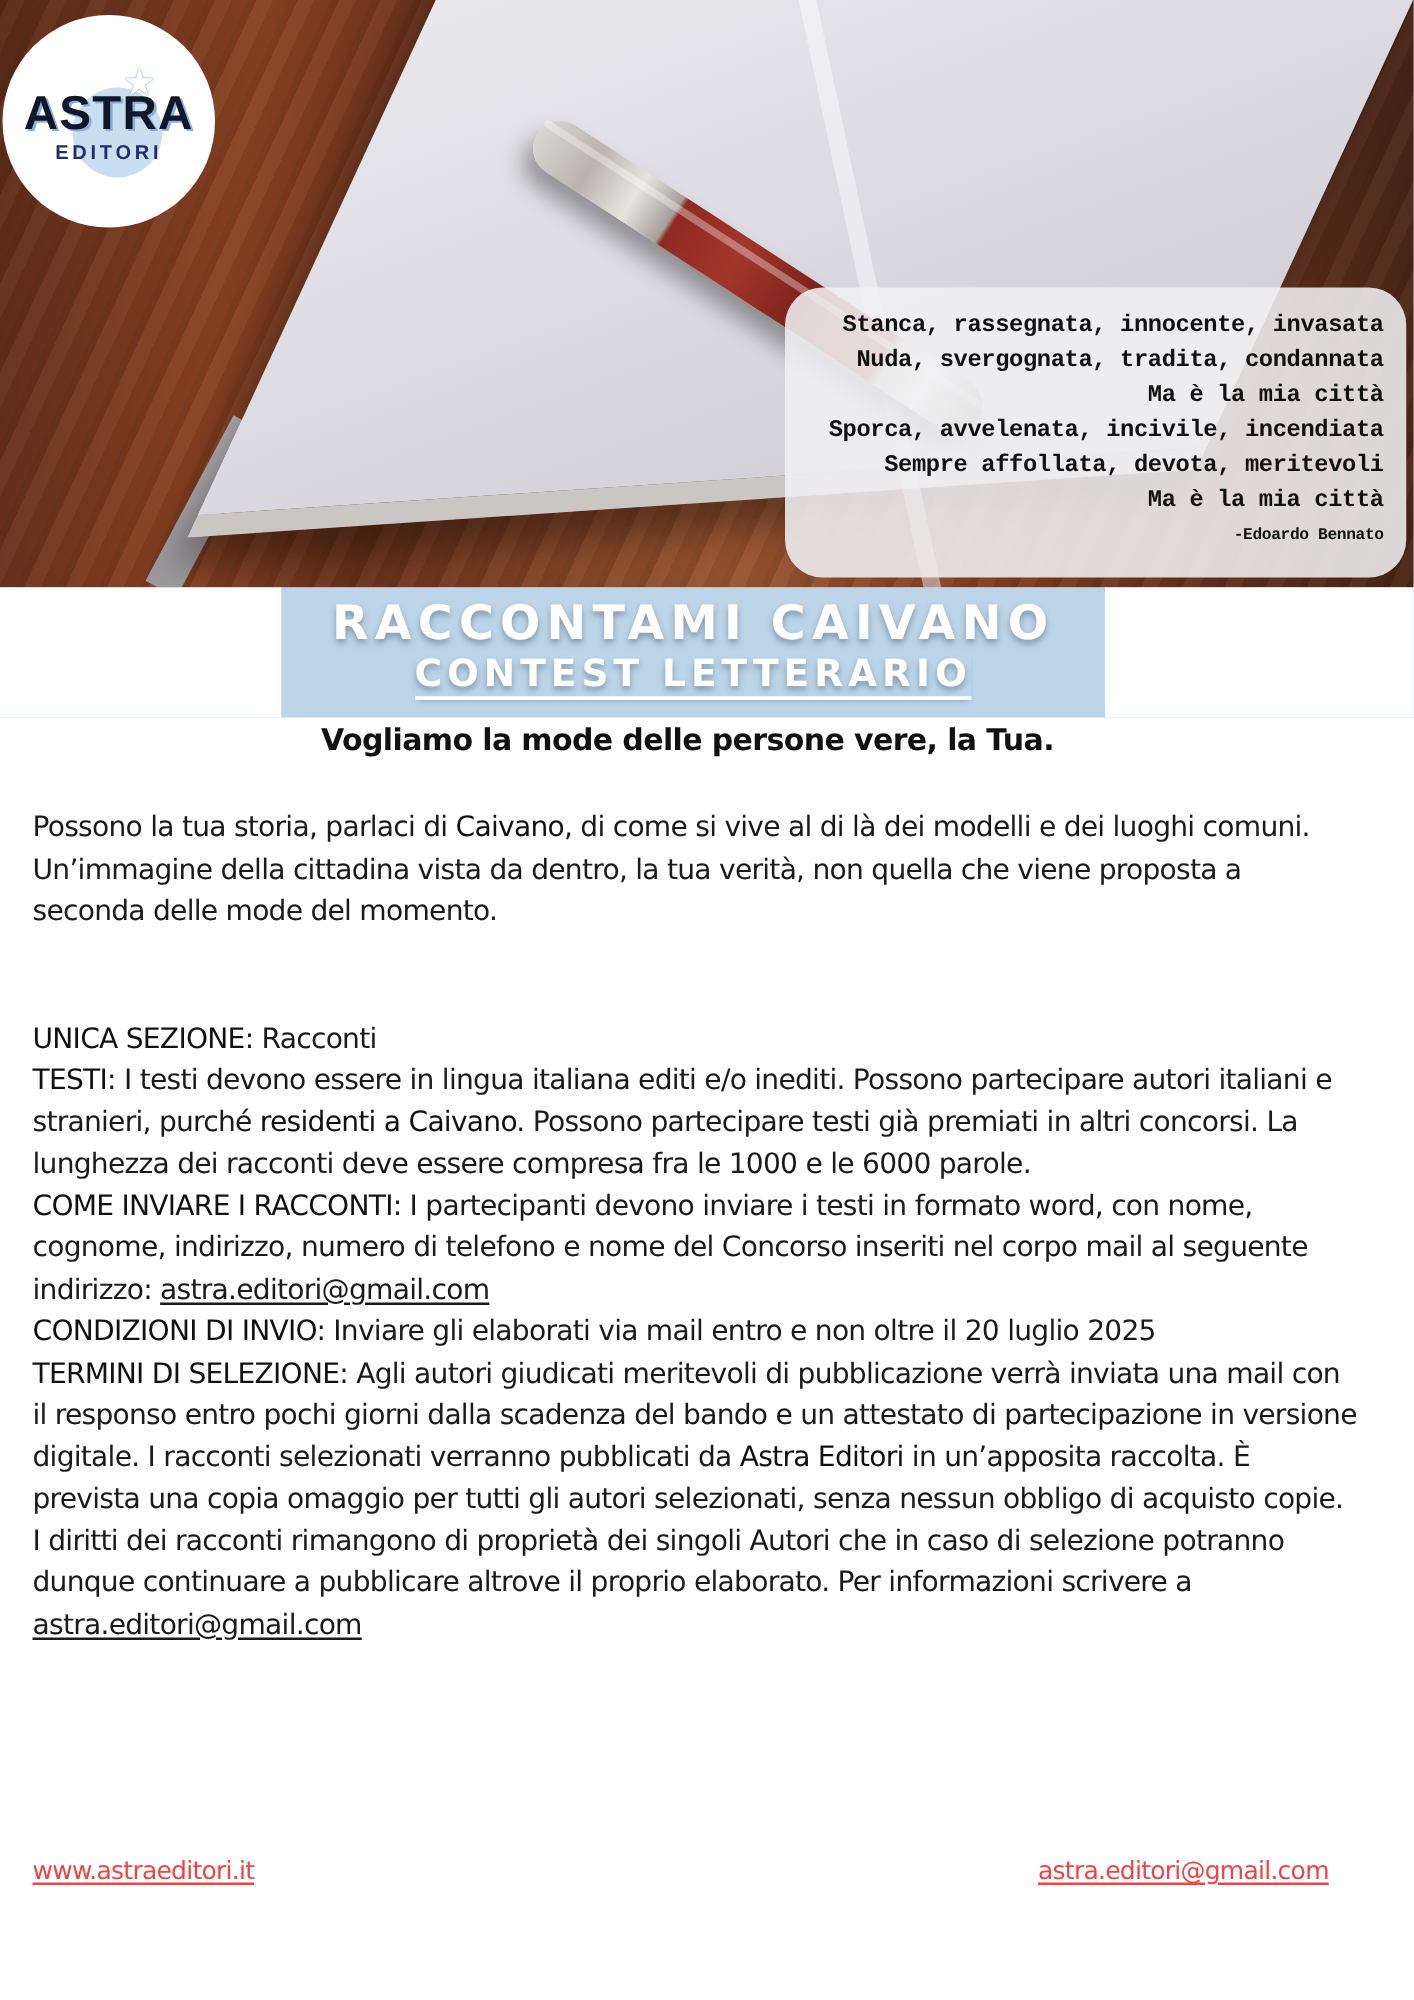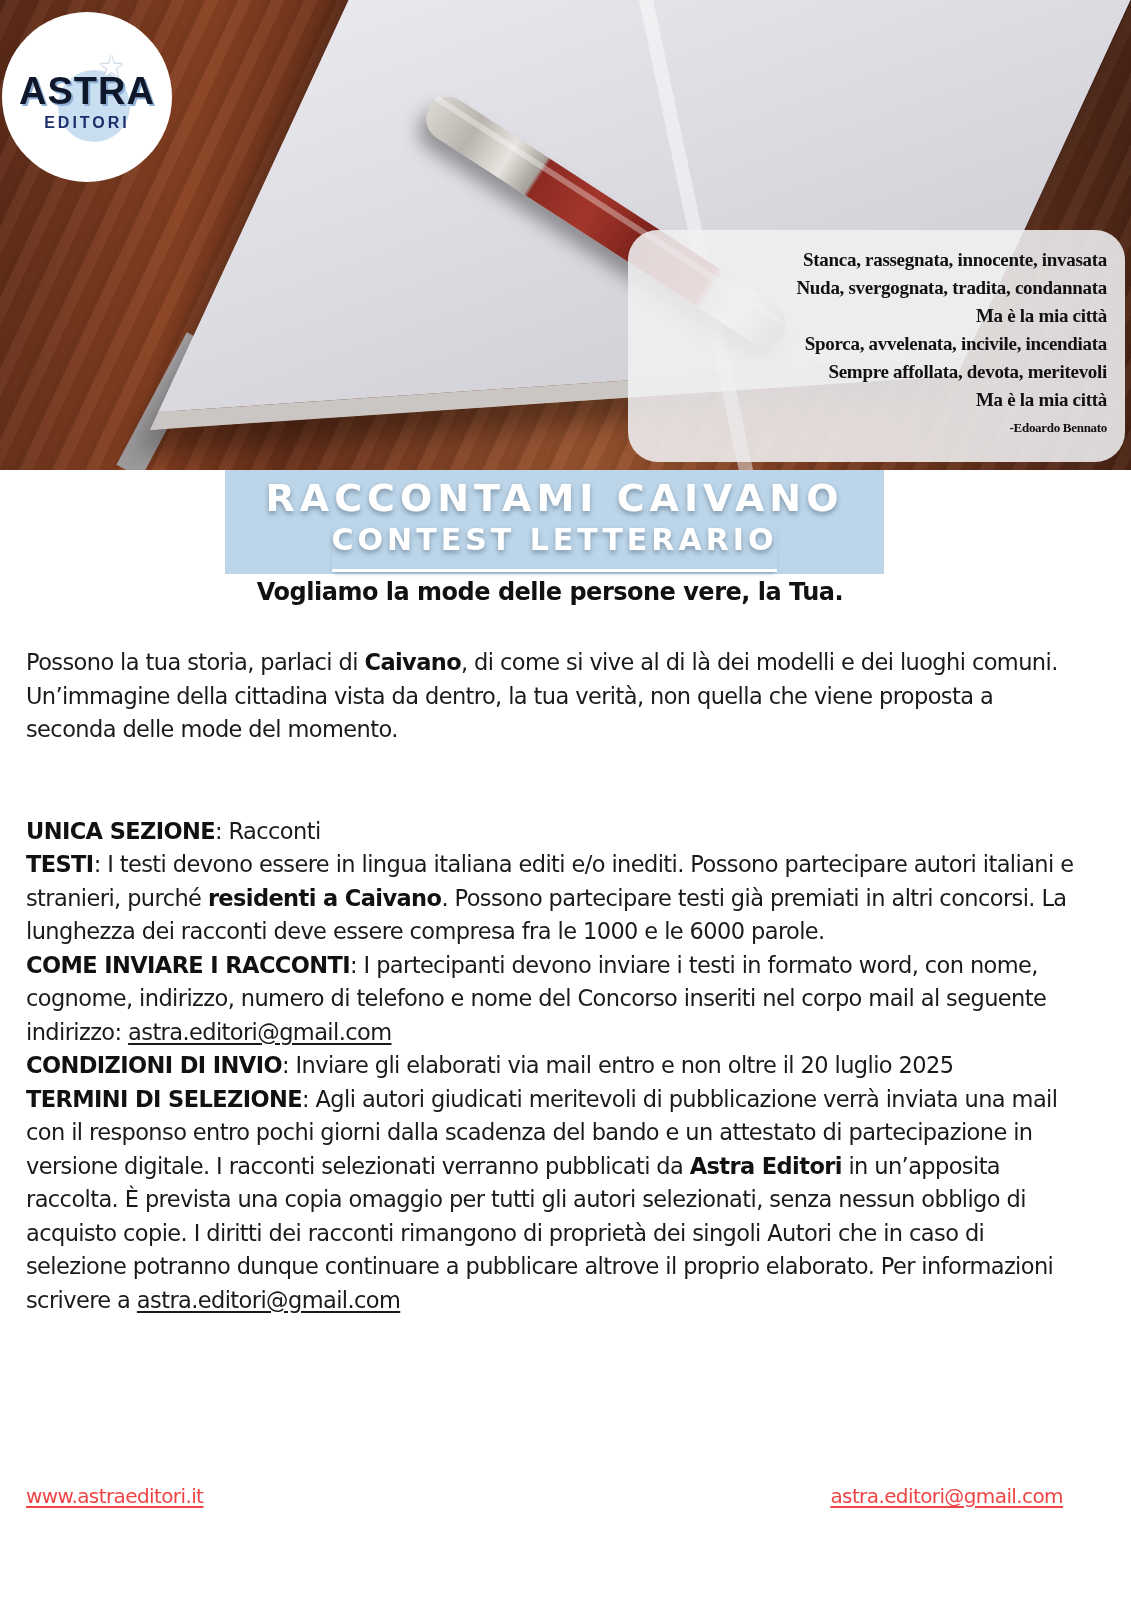--- a/index.html
+++ b/index.html
@@ -78,21 +78,21 @@
     
     .quote-card {
       position: absolute; left: 628px; top: 230px; width: 497px; height: 232px;
       background: rgba(240,240,242,0.88);
       border-radius: 30px 30px 30px 30px;
       padding: 16px 18px 0 0;
       text-align: right;
     }
     .quote-line {
       display: block; font-weight: 700; font-size: 19px; line-height: 28px; color: #111;
-      font-family: Liberation Serif, serif; letter-spacing: -0.3px;
+      font-family: Liberation Mono, monospace; letter-spacing: -0.3px;
     }
     .quote-author { font-size: 13px; }
 
     
     .title-bar {
       position: absolute; left: 0; top: 470px; width: 1131px; height: 104px;
       background: #bcd5e9;
     }
     .title-bar-left {
       position: absolute; left: 0; top: 0; width: 225px; height: 104px; background: #ffffff;
@@ -104,40 +104,40 @@
       position: absolute; left: 225px; width: 659px; text-align: center;
       font-family: "DejaVu Sans", sans-serif; font-weight: 700; color: #ffffff;
       text-shadow: 0 3px 5px rgba(80,100,120,0.55);
       white-space: nowrap;
     }
     .title-main { top: 6px; font-size: 38px; letter-spacing: 5px; }
     .title-sub {
       top: 52px; font-size: 30px; letter-spacing: 4px;
     }
     .title-sub span {
-      border-bottom: 3px solid #ffffff; padding-bottom: 12px;
+      border-bottom: 3px solid #ffffff; padding-bottom: 0px;
       box-shadow: 0 3px 4px -2px rgba(80,100,120,0.5);
     }
 
     
     .tagline {
       position: absolute; left: 0; top: 578px; width: 1100px; text-align: center;
       font-family: "DejaVu Sans", sans-serif; font-weight: 700; font-size: 24px; color: #111;
       letter-spacing: -0.5px;
     }
 
     
     .body {
       position: absolute; left: 26px; top: 646px; width: 1060px;
       font-family: "DejaVu Sans", sans-serif; font-size: 22.5px; line-height: 33.5px; color: #1a1a1a;
       letter-spacing: -0.6px;
     }
     .para { display: block; }
     .gap { display: block; height: 34px; }
-    .b { font-weight: 700; color: #111; }
+    .b { font-weight: 400; color: #111; }
     .u { text-decoration: underline; text-underline-offset: 3px; }
     a.u { color: #1a1a1a; }
 
     
     .footer-left, .footer-right {
       position: absolute; top: 1484px; font-family: "DejaVu Sans", sans-serif;
       font-size: 20px; color: #ef4444; letter-spacing: -0.6px;
       text-decoration: underline; text-underline-offset: 3px;
     }
     .footer-left { left: 26px; }

